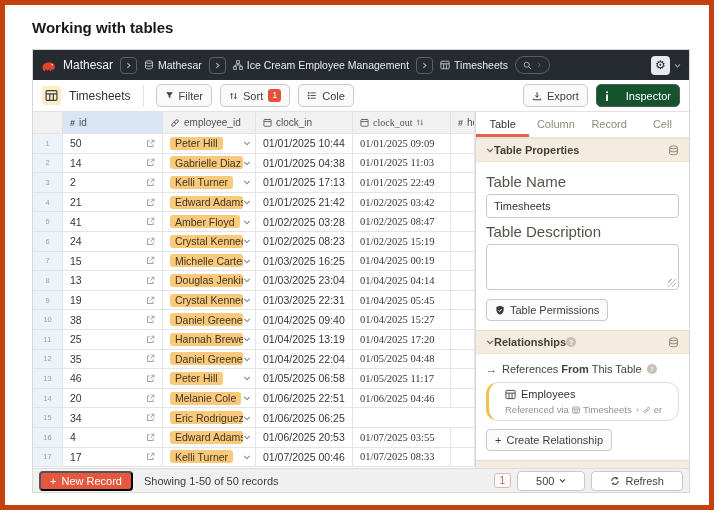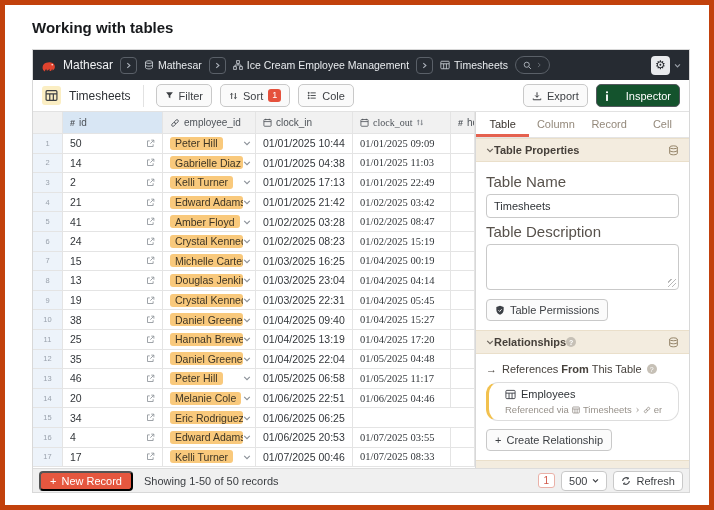--- a/index.html
+++ b/index.html
@@ -69,21 +69,21 @@
   .ref-line { display:flex; align-items:center; gap:5px; font-size:11px; color:#46413c; margin-top:3px; }
   .relcard { border:1px solid #ddd; border-left:3px solid #f2c14e; border-radius:12px; padding:5px 16px; margin:7px 0 2px; background:#fff;text-align:right; }
   .relcard-title { display:flex; align-items:center; gap:5px; font-size:11px; color:#2f3337; }
   .relsub { font-size:9.5px; color:#97918a; display:flex; align-items:center; gap:3px; margin-top:4px; white-space:nowrap; overflow:hidden; }
 
   
   .statusbar { height:24px; background:#f0f0f0; border-top:1px solid #dcdcdc; display:flex; align-items:center; padding:0 6px; gap:11px; font-size:11px; color:#3a3d41; }
   .newrec { background:#e5573f; color:#fff; border-radius:4px; height:20px; display:inline-flex; align-items:center; gap:5px; padding:0 9px; font-size:11px; }
   .sb-right { margin-left:auto; display:flex; align-items:center; gap:6px; }
   .pageno { border:1px solid #eab1a8; color:#d05546; border-radius:3px; font-size:10px; padding:1px 5px; background:#fff; }
-  .pgbtn { border:1px solid #c9c9c9; background:#fff; border-radius:4px; height:20px; display:inline-flex; align-items:center; gap:5px; padding:0 7px; font-size:11px; color:#3c3f43; }
+  .pgbtn { border:1px solid #c9c9c9; background:#fff; border-radius:4px; height:20px; display:inline-flex; align-items:center; gap:5px; padding:0 18px; font-size:11px; color:#3c3f43; }
   .ico { display:inline-flex; flex:none; }
   svg { display:block; }
 </style>
 </head>
 <body>
 
 <div class="page">
   <div class="title">Working with tables</div>
 
   <div class="window">

